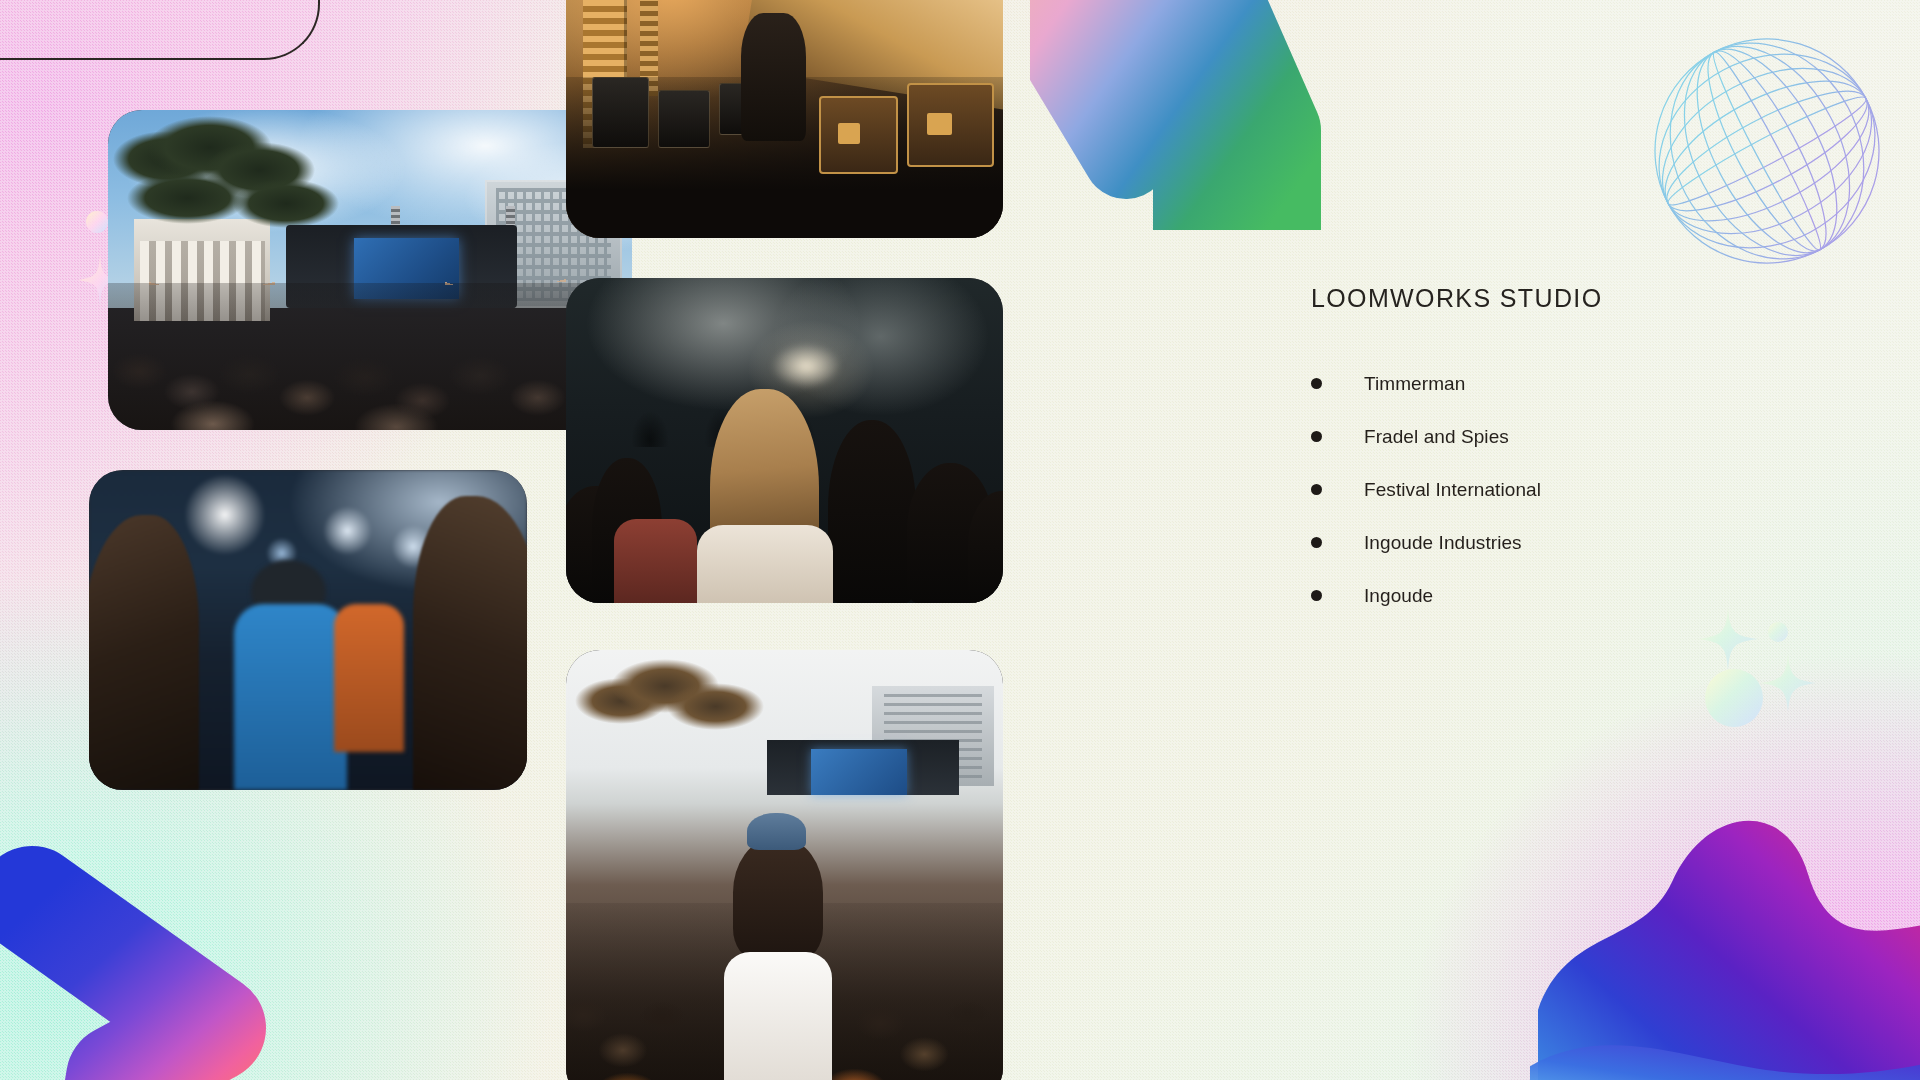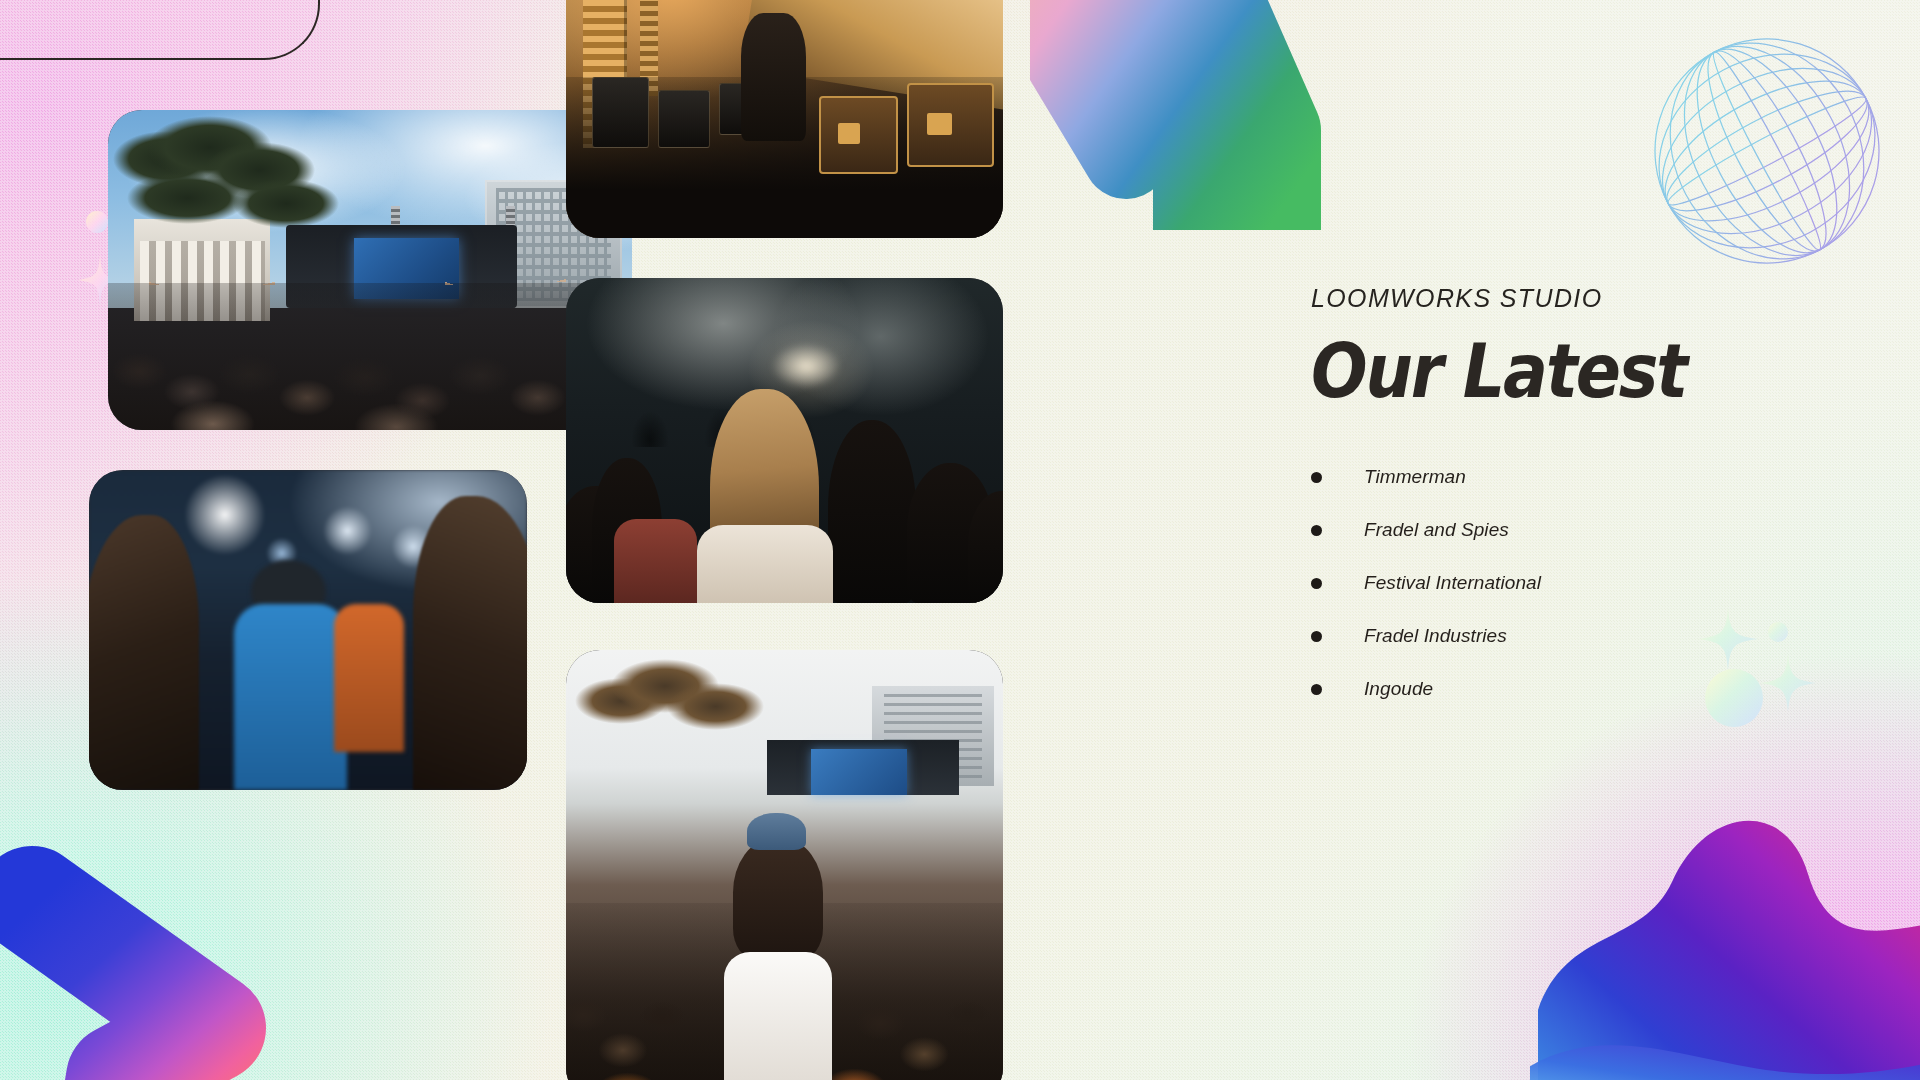--- a/index.html
+++ b/index.html
@@ -345,21 +345,21 @@
     filter:blur(1px);
   }
   .p5-hairR{
     position:absolute; right:-4%; bottom:0; width:30%; height:92%;
     background:linear-gradient(200deg,#54402f 0%, #2e2118 50%, #170f0a 100%);
     border-radius:40% 52% 0 0;
     filter:blur(1px);
   }
 
   
-  .content { position:absolute; left:1311px; top:284px; width:470px;font-style:italic; }
+  .content { position:absolute; left:1311px; top:284px; width:470px; }
   .eyebrow{
     font-size:25px; letter-spacing:.055em; color:#26231f;
     font-weight:400; white-space:nowrap;
   }
   .headline{
     margin-top:24px;
     font-size:74px; line-height:.94;
     font-weight:900; letter-spacing:-.028em;
     color:#2b2723;
     font-family:"DejaVu Sans", sans-serif;
@@ -584,39 +584,38 @@
       <div class="p5-hairL"></div>
       <div class="p5-hairR"></div>
     </div>
   </div>
 
   <div class="content">
 
     <div class="eyebrow">LOOMWORKS STUDIO</div>
 
     <h1 class="headline">
-      <span class="ln">Our Latest</span>
     </h1>
 
     <ul class="bullets">
       <li>
         <span class="dot"></span>
         <span>Timmerman</span>
       </li>
       <li>
         <span class="dot"></span>
         <span>Fradel and Spies</span>
       </li>
       <li>
         <span class="dot"></span>
         <span>Festival International</span>
       </li>
       <li>
         <span class="dot"></span>
-        <span>Fradel Industries</span>
+        <span>Ingoude Industries</span>
       </li>
       <li>
         <span class="dot"></span>
         <span>Ingoude</span>
       </li>
     </ul>
 
   </div>
 
 </div>

